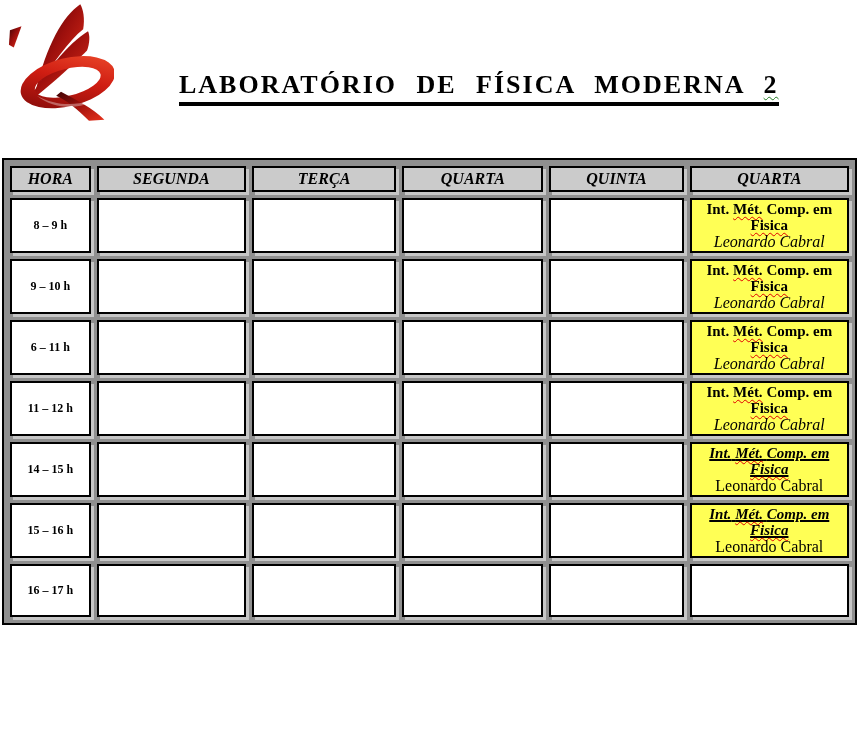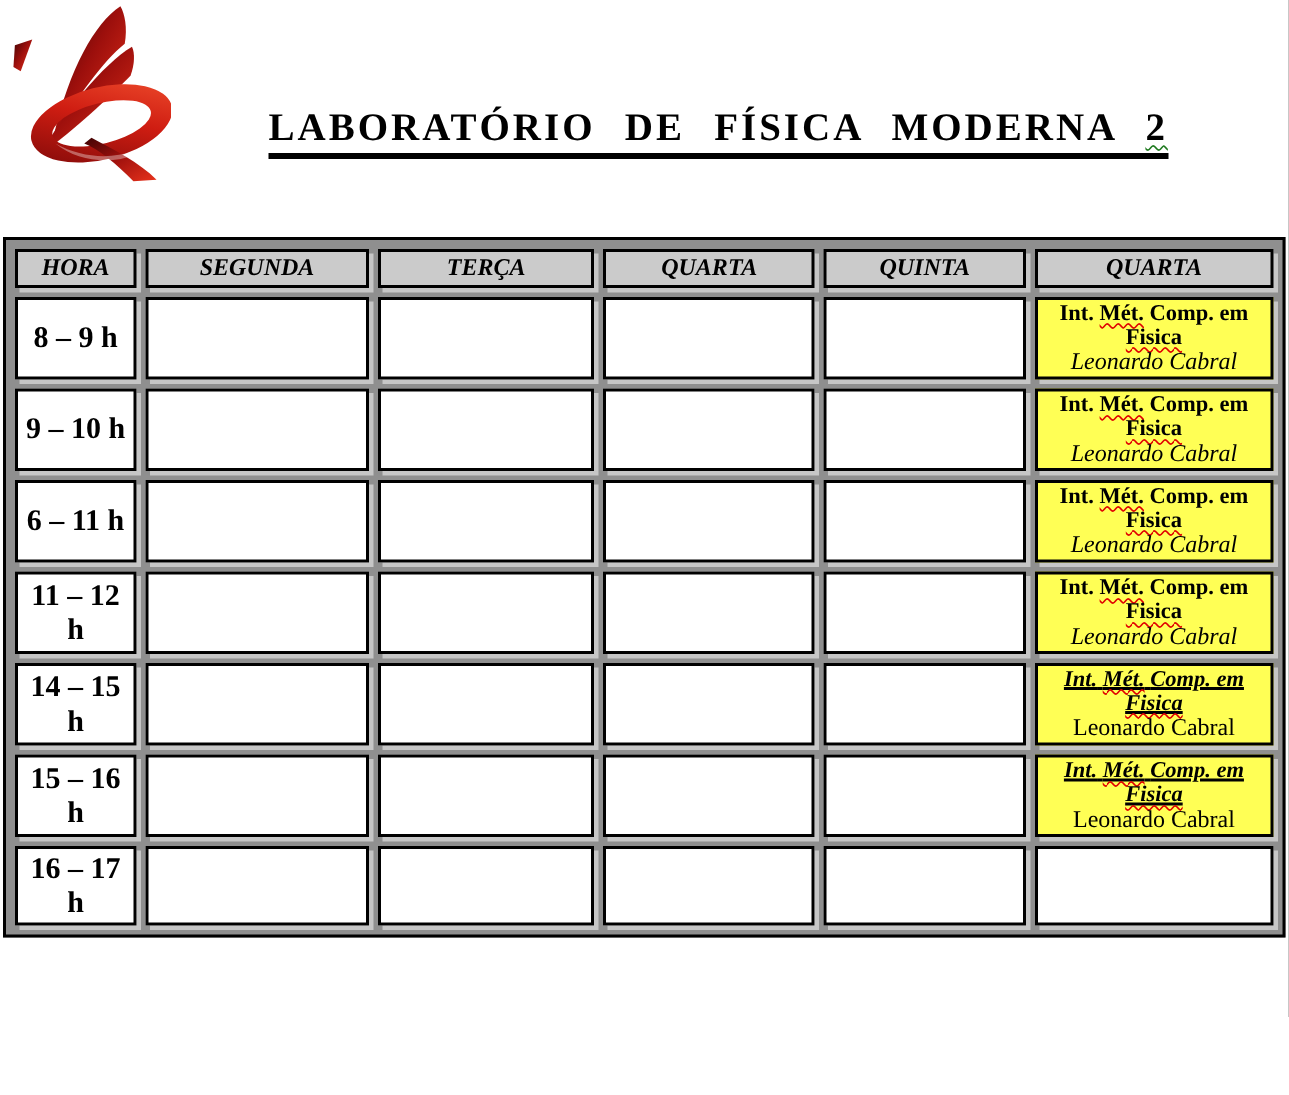--- a/index.html
+++ b/index.html
@@ -30,21 +30,21 @@
   td{
     border:2px solid #000;background:#fff;box-sizing:content-box;
     box-shadow:3px 3px 0 0 #c6c6c6;
     text-align:center;vertical-align:middle;padding:0 2px;overflow:hidden;
   }
   tr.head td{
     background:#cbcbcb;height:22px;
     font-weight:bold;font-style:italic;font-size:16px;margin-top:36px;
   }
   tr.body td{height:49px;}
-  td.hour{font-weight:bold;font-size:20px;}
+  td.hour{font-weight:bold;font-size:12px;}
   td.slot-filled{background:#ffff55;}
   .course-name{font-weight:bold;font-size:15px;line-height:16px;display:block;padding-top:1px;}
   .teacher{font-size:16px;line-height:17px;}
   
   .variant-a .course-name{font-style:normal;}
   .variant-a .teacher{font-style:italic;}
   
   .variant-b .course-name{font-style:italic;text-decoration:underline;text-decoration-thickness:1.5px;}
   .variant-b .teacher{font-style:normal;}
   .spell-squiggle{

